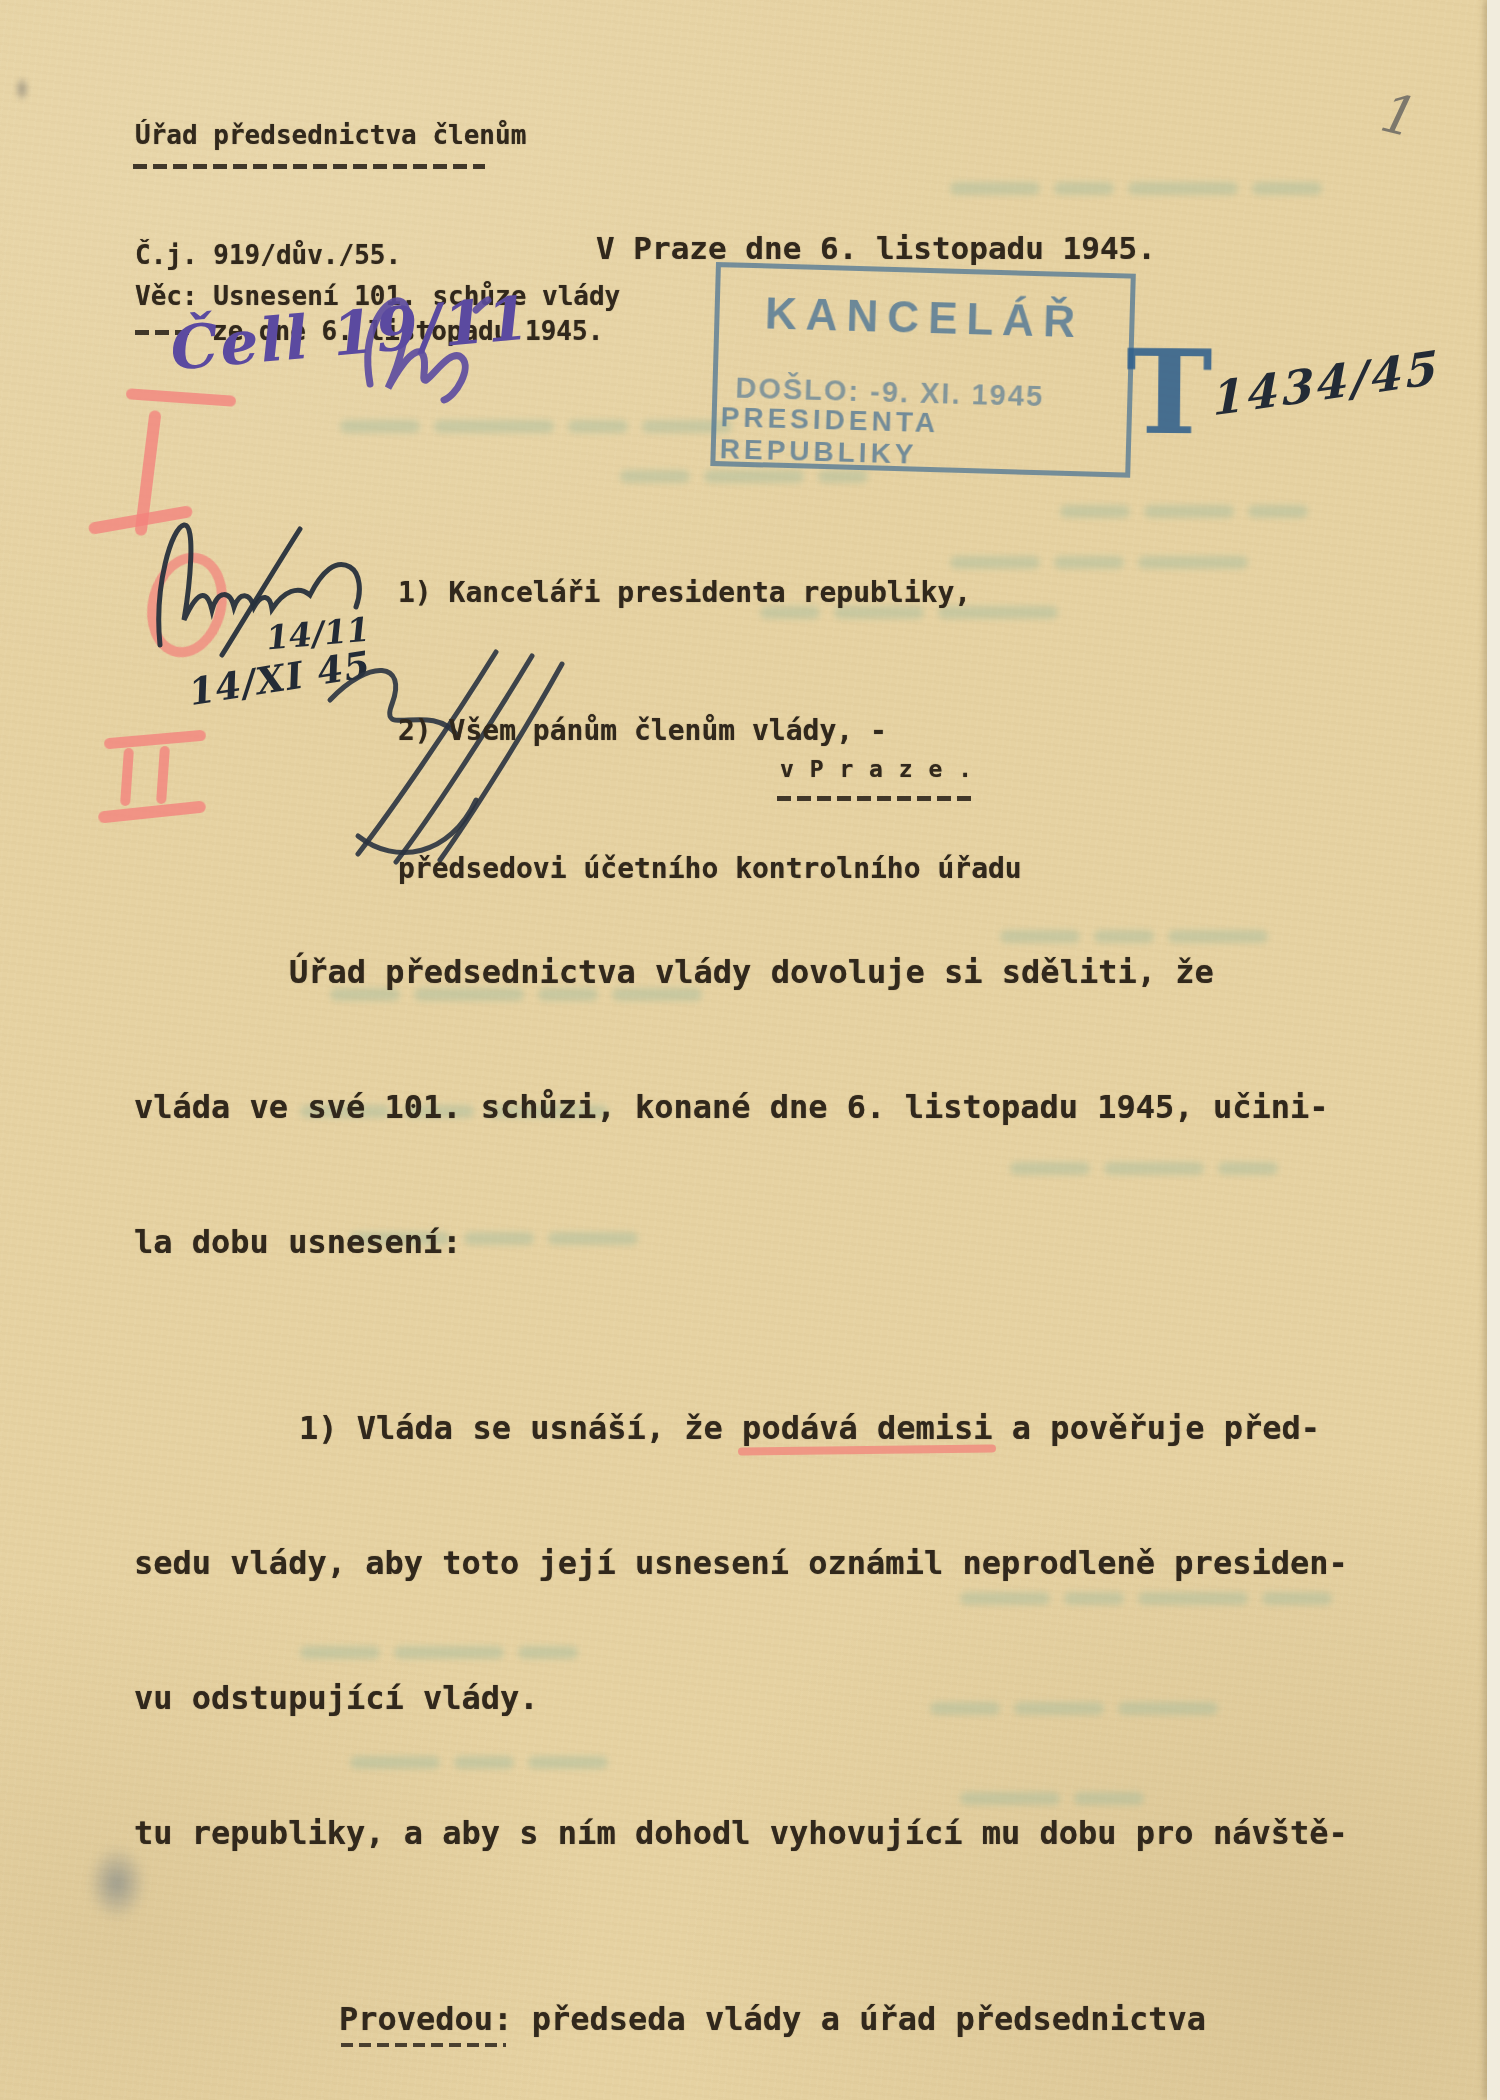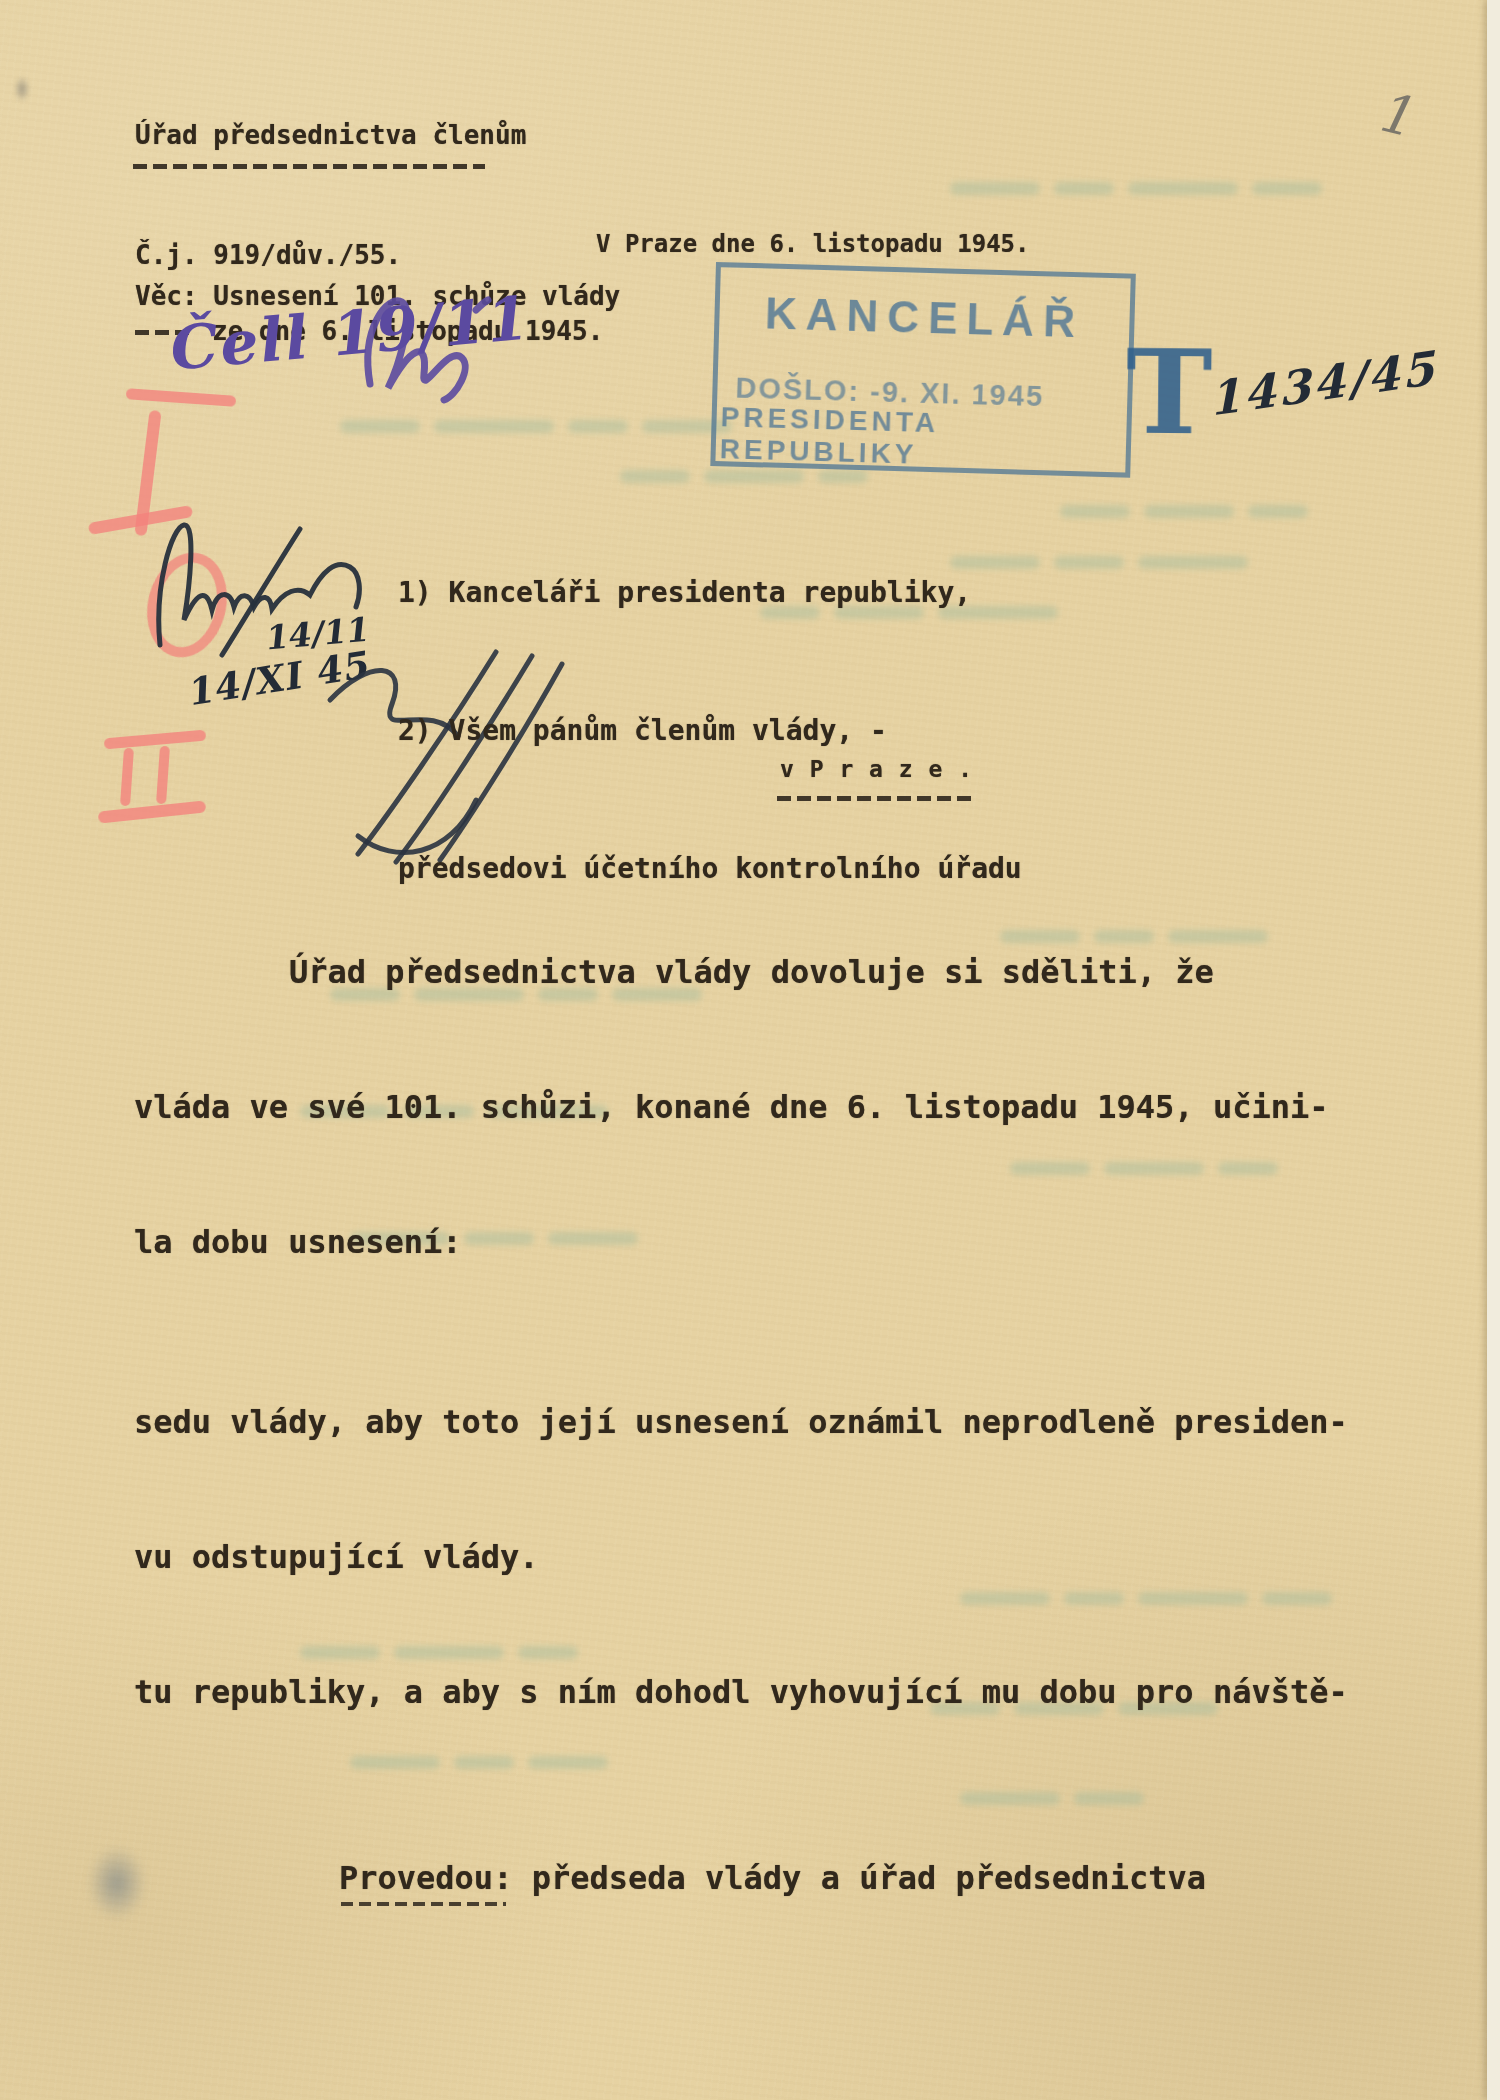--- a/index.html
+++ b/index.html
@@ -166,21 +166,21 @@
 
   <div class="abs typed" style="left:135px;top:120px;font-size:26px">Úřad předsednictva členům</div>
   <div class="dash-rule" style="left:133px;top:164px;width:352px"></div>
 
   <div class="abs typed" style="left:135px;top:240px;font-size:26px">Č.j. 919/dův./55.</div>
 
   <div class="abs typed" style="left:135px;top:281px;font-size:26px"><span>Věc:</span> <span>Usnesení 101. schůze vlády</span></div>
   <div class="dash-rule" style="left:135px;top:330px;width:58px"></div>
   <div class="abs typed" style="left:212px;top:316px;font-size:26px">ze dne 6. listopadu 1945.</div>
 
-  <div class="abs typed" style="left:596px;top:230px;font-size:24px;z-index:5">V Praze dne 6. listopadu 1945.</div>
+  <div class="abs typed" style="left:596px;top:230px;font-size:31px;z-index:5">V Praze dne 6. listopadu 1945.</div>
 
   <div class="stamp-box">
     <div class="s1">KANCELÁŘ</div>
     <div class="s2">DOŠLO: -9. XI. 1945</div>
     <div class="s3">PRESIDENTA REPUBLIKY</div>
   </div>
   <div class="t-stamp">T</div>
   <div class="abs hand-ink" style="left:1212px;top:356px;font-size:46px;letter-spacing:3px;transform:rotate(-8deg) skewX(-8deg);font-weight:700">1434/45</div>
 
   <div class="abs hand-purple" style="left:170px;top:298px;font-size:60px;letter-spacing:2px;transform:rotate(-5deg)">Čell 19/11</div>
@@ -226,20 +226,21 @@
   </div>
 
   <div class="abs typed" style="left:780px;top:756px;font-size:23px;letter-spacing:1px">v P r a z e .</div>
   <div class="dash-rule" style="left:777px;top:796px;width:200px"></div>
 
   <div class="abs typed body-text" style="left:134px;top:860px;width:1260px">
     <span class="line ind">Úřad předsednictva vlády dovoluje si sděliti, že</span>
     <span class="line">vláda ve své 101. schůzi, konané dne 6. listopadu 1945, učini-</span>
     <span class="line">la dobu usnesení:</span>
 
+    <span class="line ind-item gap-sm"><span>1) Vláda se usnáší, že </span><span class="uline-red">podává demisi</span><span> a pověřuje před-</span></span>
     <span class="line">sedu vlády, aby toto její usnesení oznámil neprodleně presiden-</span>
     <span class="line">vu odstupující vlády.</span>
     <span class="line">tu republiky, a aby s ním dohodl vyhovující mu dobu pro návště-</span>
 
     <span class="line ind-prov gap-sm"><span class="uline-dash">Provedou:</span><span> předseda vlády a úřad předsednictva</span></span>
     
 
     
     
     

